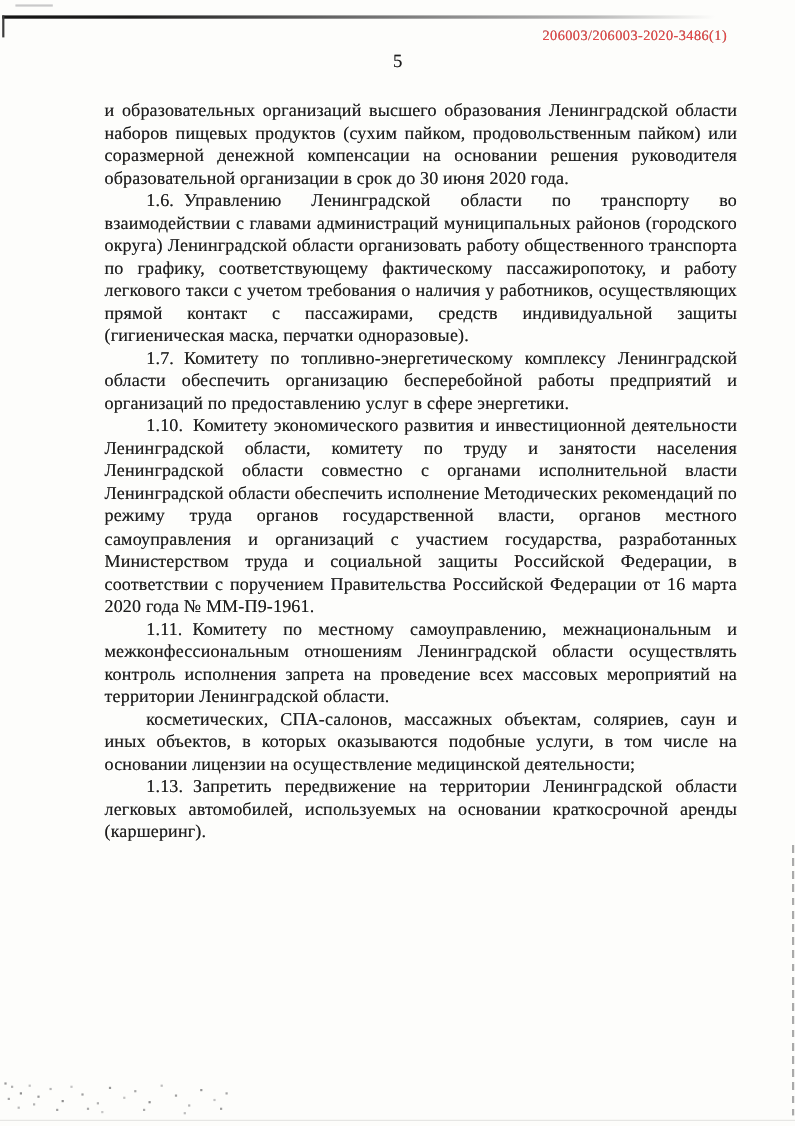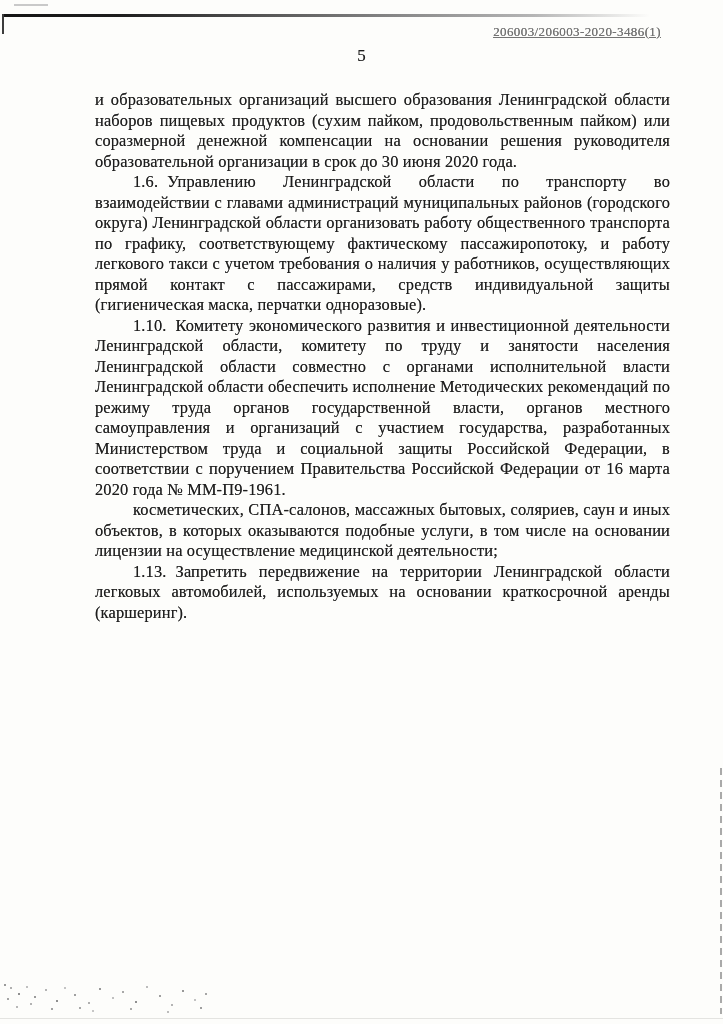--- a/index.html
+++ b/index.html
@@ -37,23 +37,22 @@
       30px 12px #9a9a9a, 41px 5px #b5b5b5, 52px 16px #8f8f8f, 60px 3px #c4c4c4,
       70px 10px #a0a0a0, 84px 18px #b0b0b0, 95px 4px #989898, 108px 13px #c0c0c0,
       118px 7px #a8a8a8, 131px 17px #909090, 142px 2px #bcbcbc, 155px 11px #a0a0a0,
       167px 20px #b4b4b4, 178px 6px #989898, 190px 15px #c2c2c2, 201px 9px #a6a6a6,
       12px 22px #b8b8b8, 47px 24px #a2a2a2, 88px 26px #c6c6c6, 126px 24px #ababab,
       163px 27px #bdbdbd, 196px 23px #9f9f9f, 26px 19px #b3b3b3, 75px 23px #a9a9a9;
   }
   
   .doc-number{
     position:absolute;top:24px;right:62px;
-    font-size:13px;letter-spacing:.4px;color:#737373;
+    font-size:13px;letter-spacing:.4px;color:#ef4444;
     text-shadow:0 0 .5px rgba(30,30,30,.6);
-    text-decoration:underline;
   }
   .page-number{
     position:absolute;top:46px;left:0;width:723px;text-align:center;
     font-size:17px;color:#1e1e1e;
     text-shadow:0 0 .5px rgba(30,30,30,.6);
   }
   .content{
     position:absolute;top:66px;left:95px;width:575px;
     font-size:16.4px;line-height:20.5px;
     text-align:justify;
@@ -77,17 +76,19 @@
   <div class="edge-right-bottom"></div>
   <div class="edge-bottom"></div>
   <div class="noise"></div>
 
   <div class="doc-number">206003/206003-2020-3486(1)</div>
   <div class="page-number">5</div>
 
   <div class="content">
       <p class="">и образовательных организаций высшего образования Ленинградской области наборов пищевых продуктов (сухим пайком, продовольственным пайком) или соразмерной денежной компенсации на основании решения руководителя образовательной организации в срок до 30 июня 2020 года.</p>
       <p class="indent"><span class="pnum">1.6.</span>Управлению Ленинградской области по транспорту во взаимодействии с главами администраций муниципальных районов (городского округа) Ленинградской области организовать работу общественного транспорта по графику, соответствующему фактическому пассажиропотоку, и работу легкового такси с учетом требования о наличия у работников, осуществляющих прямой контакт с пассажирами, средств индивидуальной защиты (гигиеническая маска, перчатки одноразовые).</p>
+      <p class="indent"><span class="pnum">1.7.</span>Комитету по топливно-энергетическому комплексу Ленинградской области обеспечить организацию бесперебойной работы предприятий и организаций по предоставлению услуг в сфере энергетики.</p>
       <p class="indent"><span class="pnum">1.10.</span>Комитету экономического развития и инвестиционной деятельности Ленинградской области, комитету по труду и занятости населения Ленинградской области совместно с органами исполнительной власти Ленинградской области обеспечить исполнение Методических рекомендаций по режиму труда органов государственной власти, органов местного самоуправления и организаций с участием государства, разработанных Министерством труда и социальной защиты Российской Федерации, в соответствии с поручением Правительства Российской Федерации от 16 марта 2020 года № ММ-П9-1961.</p>
-      <p class="indent">косметических, СПА-салонов, массажных бытовых, соляриев, саун и иных объектов, в которых оказываются подобные услуги, в том числе на основании лицензии на осуществление медицинской деятельности;</p>
+      <p class="indent"><span class="pnum">1.11.</span>Комитету по местному самоуправлению, межнациональным и межконфессиональным отношениям Ленинградской области осуществлять контроль исполнения запрета на проведение всех массовых мероприятий на территории Ленинградской области.</p>
+      <p class="indent">косметических, СПА-салонов, массажных объектам, соляриев, саун и иных объектов, в которых оказываются подобные услуги, в том числе на основании лицензии на осуществление медицинской деятельности;</p>
       <p class="indent"><span class="pnum">1.13.</span>Запретить передвижение на территории Ленинградской области легковых автомобилей, используемых на основании краткосрочной аренды (каршеринг).</p>
     </div>
 </div>
 
 </body></html>

